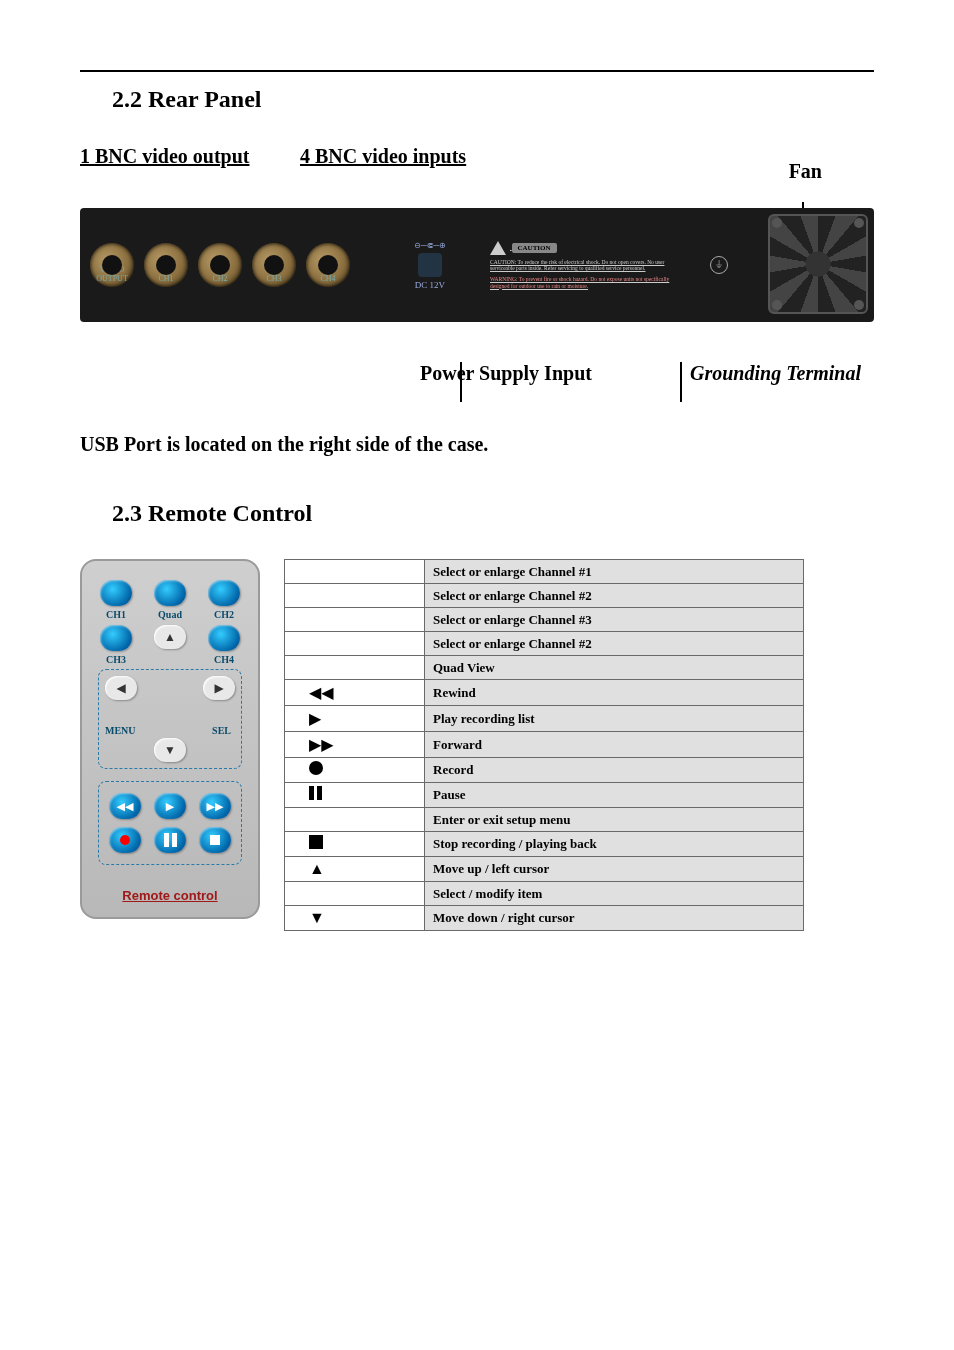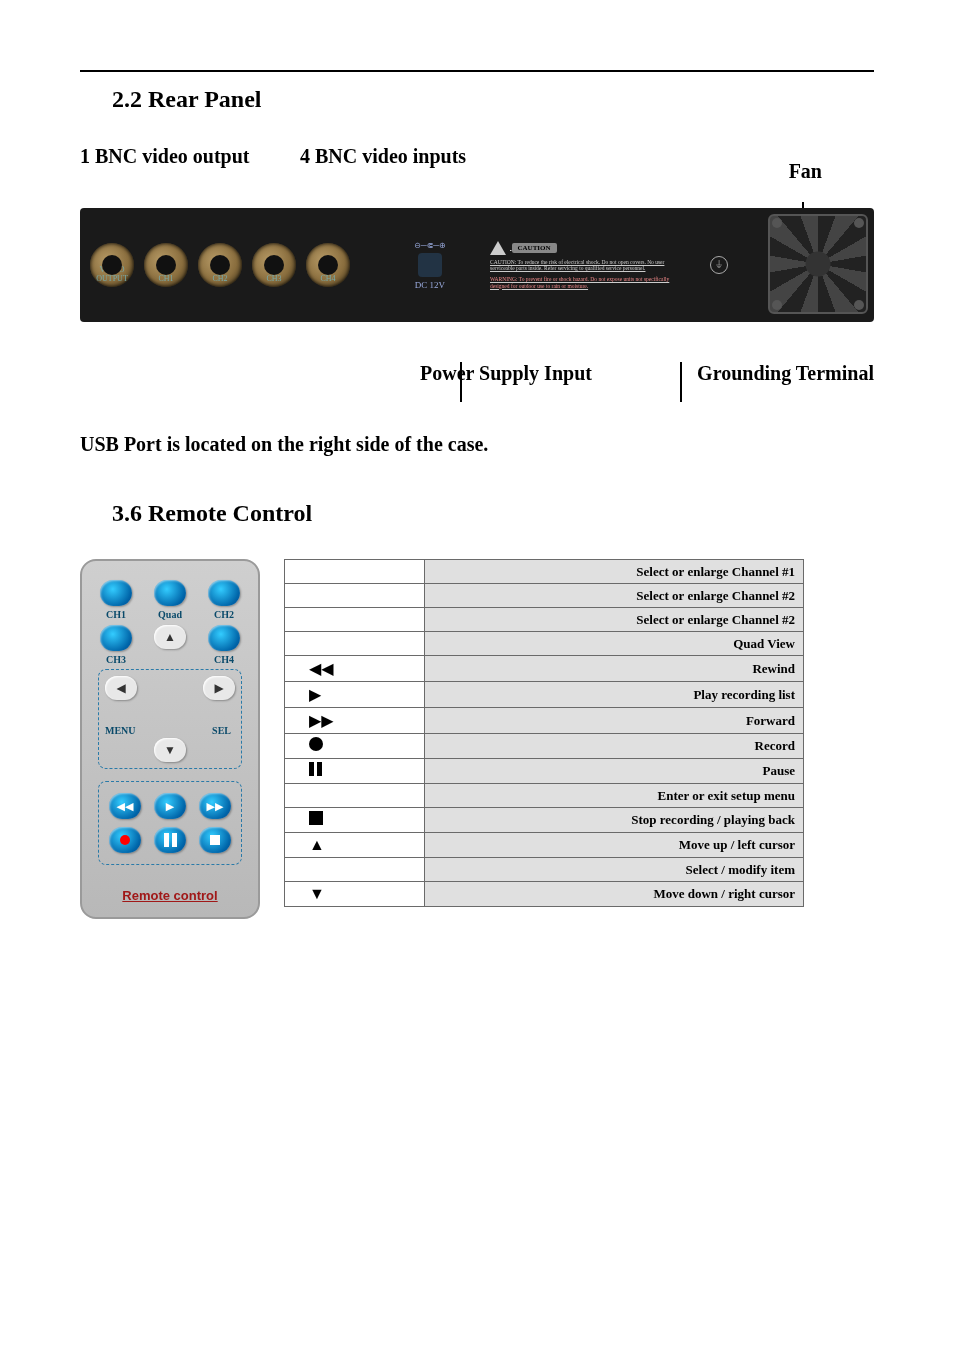--- a/index.html
+++ b/index.html
@@ -20,20 +20,21 @@
     font-size: 24px;
     font-weight: bold;
     margin-bottom: 32px;
     margin-left: 32px;
   }
   .rear-labels-top {
     display: flex;
     font-size: 20px;
     font-weight: bold;
     margin-bottom: 6px;
+    text-decoration: underline;
   }
   .rear-labels-top .lbl1 { width: 220px; }
   .rear-labels-top .lbl2 { width: 220px; }
   .fan-label {
     position: absolute;
     right: 52px;
     top: -48px;
     font-size: 20px;
     font-weight: bold;
   }
@@ -135,21 +136,21 @@
     background:#555;
   }
   .rear-bottom-labels {
     display:flex;
     margin-top:40px;
     font-size:20px;
     font-weight:bold;
   }
   .rear-bottom-labels .sp1 { width:340px; }
   .rear-bottom-labels .lblp { width:230px; text-align:left;}
-  .rear-bottom-labels .lblg { flex:1; text-align:right; padding-left:40px;}
+  .rear-bottom-labels .lblg { flex:1; text-align:left; padding-left:40px;font-style:italic;}
   .usb-note {
     margin-top:48px;
     font-size:20px;
     font-weight:bold;
   }
   .section23 { margin-top:44px; }
 
   .rc-row { display:flex; gap:24px; align-items:flex-start; margin-top:12px;}
 
   .remote {
@@ -212,21 +213,20 @@
     border-collapse:collapse;
     width:520px;
     font-size:13px;
     font-family:"Times New Roman", serif;
   }
   table.rc-table td {
     border:1px solid #6a6a6a;
     padding:3px 8px;
     height:24px;
     vertical-align:middle;
-    text-align:right;
   }
   table.rc-table td.icon-cell {
     width:140px;
     text-align:left;
     padding-left:24px;
     font-size:16px;
   }
   table.rc-table td.desc-cell {
     background:#e0e0e0;
     font-weight:bold;
@@ -299,21 +299,21 @@
   <div class="rear-bottom-labels">
     <span class="sp1"></span>
     <span class="lblp">Power Supply Input</span>
     <span class="lblg">Grounding Terminal</span>
   </div>
 </div>
 
 <div class="usb-note">USB Port is located on the right side of the case.</div>
 
 <div class="section23">
-  <div class="h2">3.6 Remote Control</div>
+  <div class="h2">2.3 Remote Control</div>
 
   <div class="rc-row">
     <div class="remote">
       <div class="rbtn-row">
         <div class="rbtn"></div>
         <div class="rbtn"></div>
         <div class="rbtn"></div>
       </div>
       <div class="rlbl-row">
         <span>CH1</span>
@@ -366,20 +366,24 @@
           <tr>
             <td class="icon-cell"></td>
             <td class="desc-cell">Select or enlarge Channel #1</td>
           </tr>
           <tr>
             <td class="icon-cell"></td>
             <td class="desc-cell">Select or enlarge Channel #2</td>
           </tr>
           <tr>
             <td class="icon-cell"></td>
+            <td class="desc-cell">Select or enlarge Channel #3</td>
+          </tr>
+          <tr>
+            <td class="icon-cell"></td>
             <td class="desc-cell">Select or enlarge Channel #2</td>
           </tr>
           <tr>
             <td class="icon-cell"></td>
             <td class="desc-cell">Quad View</td>
           </tr>
           <tr>
             <td class="icon-cell"><span class="icon-black">◀◀</span></td>
             <td class="desc-cell">Rewind</td>
           </tr>

